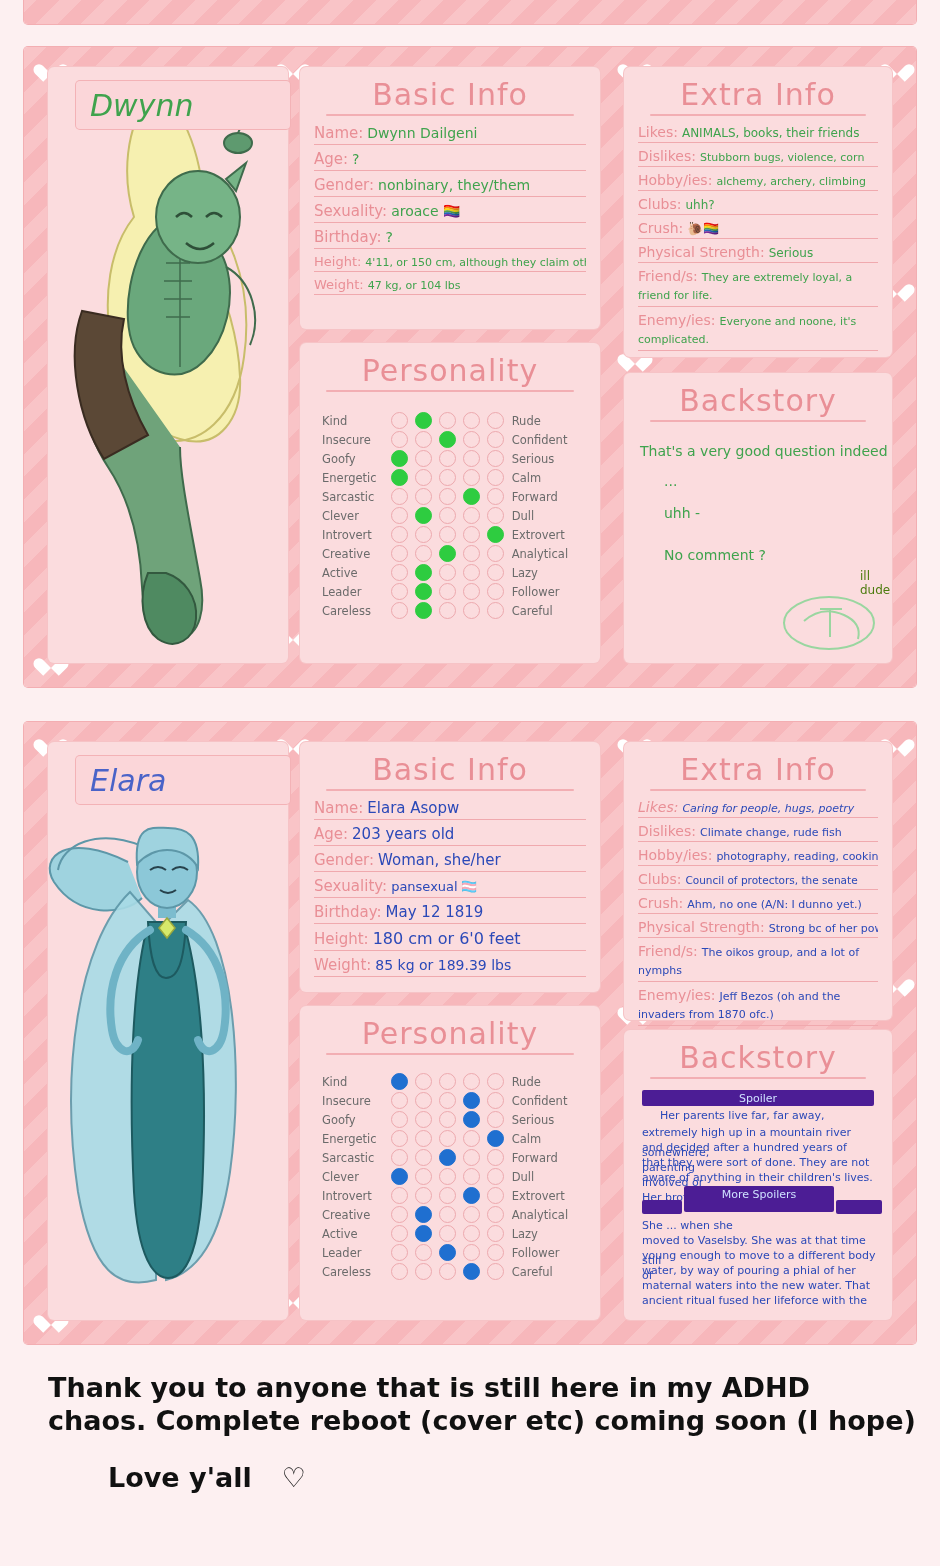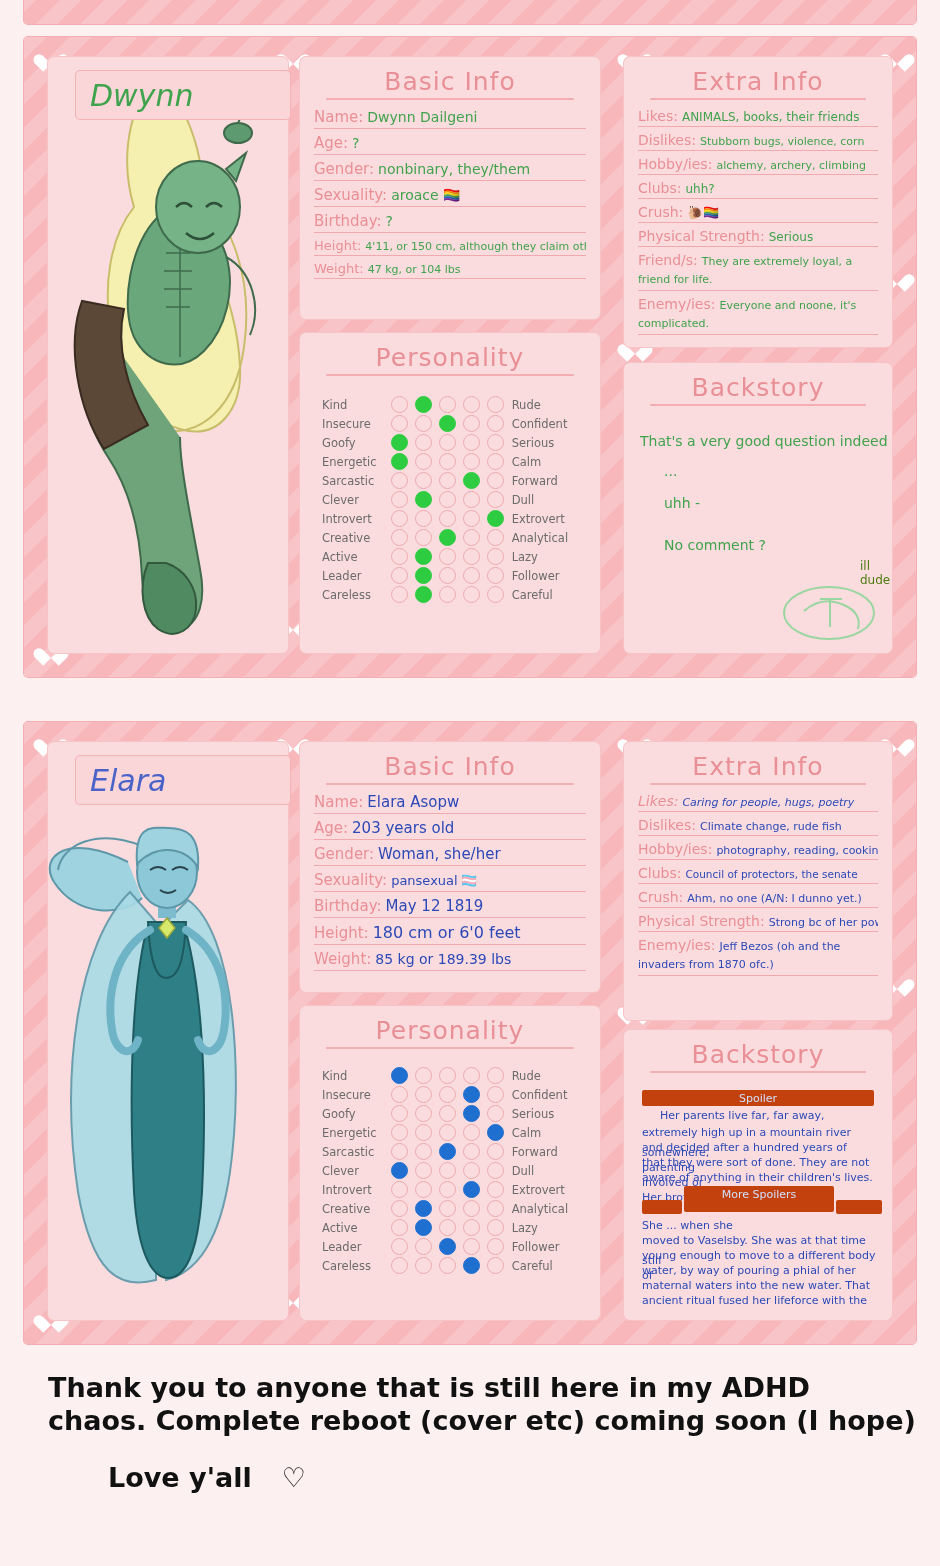--- a/index.html
+++ b/index.html
@@ -13,42 +13,42 @@
 
   
   .sheet{
     position:absolute;left:24px;width:892px;
     background:
       repeating-linear-gradient(135deg,#f9c4c7 0px,#f9c4c7 16px,#f7b7bb 16px,#f7b7bb 32px);
     border-radius:4px;
     box-shadow:0 0 0 1px #f3aeb2;
   }
   .sheet.top{top:-10px;height:34px;overflow:hidden;}
-  .sheet.one{top:37px;height:640px;}
+  .sheet.one{top:47px;height:640px;}
   .sheet.two{top:722px;height:622px;}
 
   
   .heart{position:absolute;width:22px;height:20px;pointer-events:none;}
   .heart:before,.heart:after{
     content:"";position:absolute;top:0;width:11px;height:17px;
     background:#fff;border-radius:11px 11px 0 0;
   }
   .heart:before{left:11px;transform:rotate(45deg);transform-origin:0 100%;}
   .heart:after{left:0;transform:rotate(-45deg);transform-origin:100% 100%;}
 
   
   .panel{
     position:absolute;background:#fbdcde;border-radius:6px;
     box-shadow:0 0 0 1px #f6c3c6;
   }
 
   .panel-title{
     text-align:center;color:#e98f96;
     font-family:"DejaVu Sans", sans-serif;
-    font-size:25px;letter-spacing:1px;
+    font-size:30px;letter-spacing:1px;
     margin:10px 0 2px 0;font-weight:400;
   }
   .title-rule{height:2px;background:#f2aeb3;margin:0 26px 8px 26px;border-radius:2px;}
 
   .field{
     position:relative;margin:0 14px 5px 14px;padding-bottom:2px;
     border-bottom:1.5px solid #f0a9ae;
     font-size:15px;color:#e98f96;white-space:nowrap;overflow:hidden;
   }
   .field .lab{color:#e98f96;}
@@ -84,21 +84,21 @@
   .art{position:absolute;}
 
   
   .footer{position:absolute;left:48px;top:1372px;width:880px;color:#111;}
   .footer .l1{font-size:27px;font-weight:700;letter-spacing:0px;}
   .footer .l2{font-size:27px;font-weight:700;margin-top:2px;}
   .footer .l3{font-size:27px;font-weight:700;margin-top:26px;margin-left:60px;}
   .footer .hrt{display:inline-block;margin-left:30px;font-weight:400;}
 
   
-  .spoiler{position:absolute;background:#c2410c;border-radius:2px;}
+  .spoiler{position:absolute;background:#4c1d95;border-radius:2px;}
   .spoiler-label{position:absolute;color:#cfe0ff;font-size:11px;text-align:center;width:100%;}
 
   
   .sig{position:absolute;color:#4d7c0f;font-size:12px;}
 </style>
 </head>
 <body>
 
 <div class="page">
 
@@ -498,20 +498,21 @@
 
     <div class="panel" style="left:600px;top:20px;width:268px;height:278px;">
       <div class="panel-title">Extra Info</div>
       <div class="title-rule"></div>
       <div class="field" style="font-size:14px;font-style:italic;"><span class="lab">Likes:</span><span class="val hand" style="color:#2b49b8;font-size:11px;">Caring for people, hugs, poetry</span></div>
       <div class="field" style="font-size:14px;"><span class="lab">Dislikes:</span><span class="val hand" style="color:#2b49b8;font-size:11px;">Climate change, rude fish</span></div>
       <div class="field" style="font-size:14px;"><span class="lab">Hobby/ies:</span><span class="val hand" style="color:#2b49b8;font-size:11px;">photography, reading, cooking</span></div>
       <div class="field" style="font-size:14px;"><span class="lab">Clubs:</span><span class="val hand" style="color:#2b49b8;font-size:10.5px;">Council of protectors, the senate</span></div>
       <div class="field" style="font-size:14px;"><span class="lab">Crush:</span><span class="val hand" style="color:#2b49b8;font-size:11px;">Ahm, no one (A/N: I dunno yet.)</span></div>
       <div class="field" style="font-size:14px;"><span class="lab">Physical Strength:</span><span class="val hand" style="color:#2b49b8;font-size:11px;">Strong bc of her powers</span></div>
+      <div class="field" style="font-size:14px;white-space:normal;line-height:17px;"><span class="lab">Friend/s:</span><span class="val hand" style="color:#2b49b8;font-size:11px;">The oikos group, and a lot of nymphs</span></div>
       <div class="field" style="font-size:14px;white-space:normal;line-height:17px;"><span class="lab">Enemy/ies:</span><span class="val hand" style="color:#2b49b8;font-size:11px;">Jeff Bezos (oh and the invaders from 1870 ofc.)</span></div>
     </div>
 
     <div class="panel" style="left:600px;top:308px;width:268px;height:290px;overflow:hidden;">
       <div class="panel-title">Backstory</div>
       <div class="title-rule"></div>
       <div class="spoiler" style="left:18px;top:60px;width:232px;height:16px;">
         <div class="spoiler-label" style="top:2px;">Spoiler</div>
       </div>
       <div class="scribble" style="left:36px;top:78px;color:#2b49b8;font-size:11px;line-height:15px;width:226px;">Her parents live far, far away,</div>

